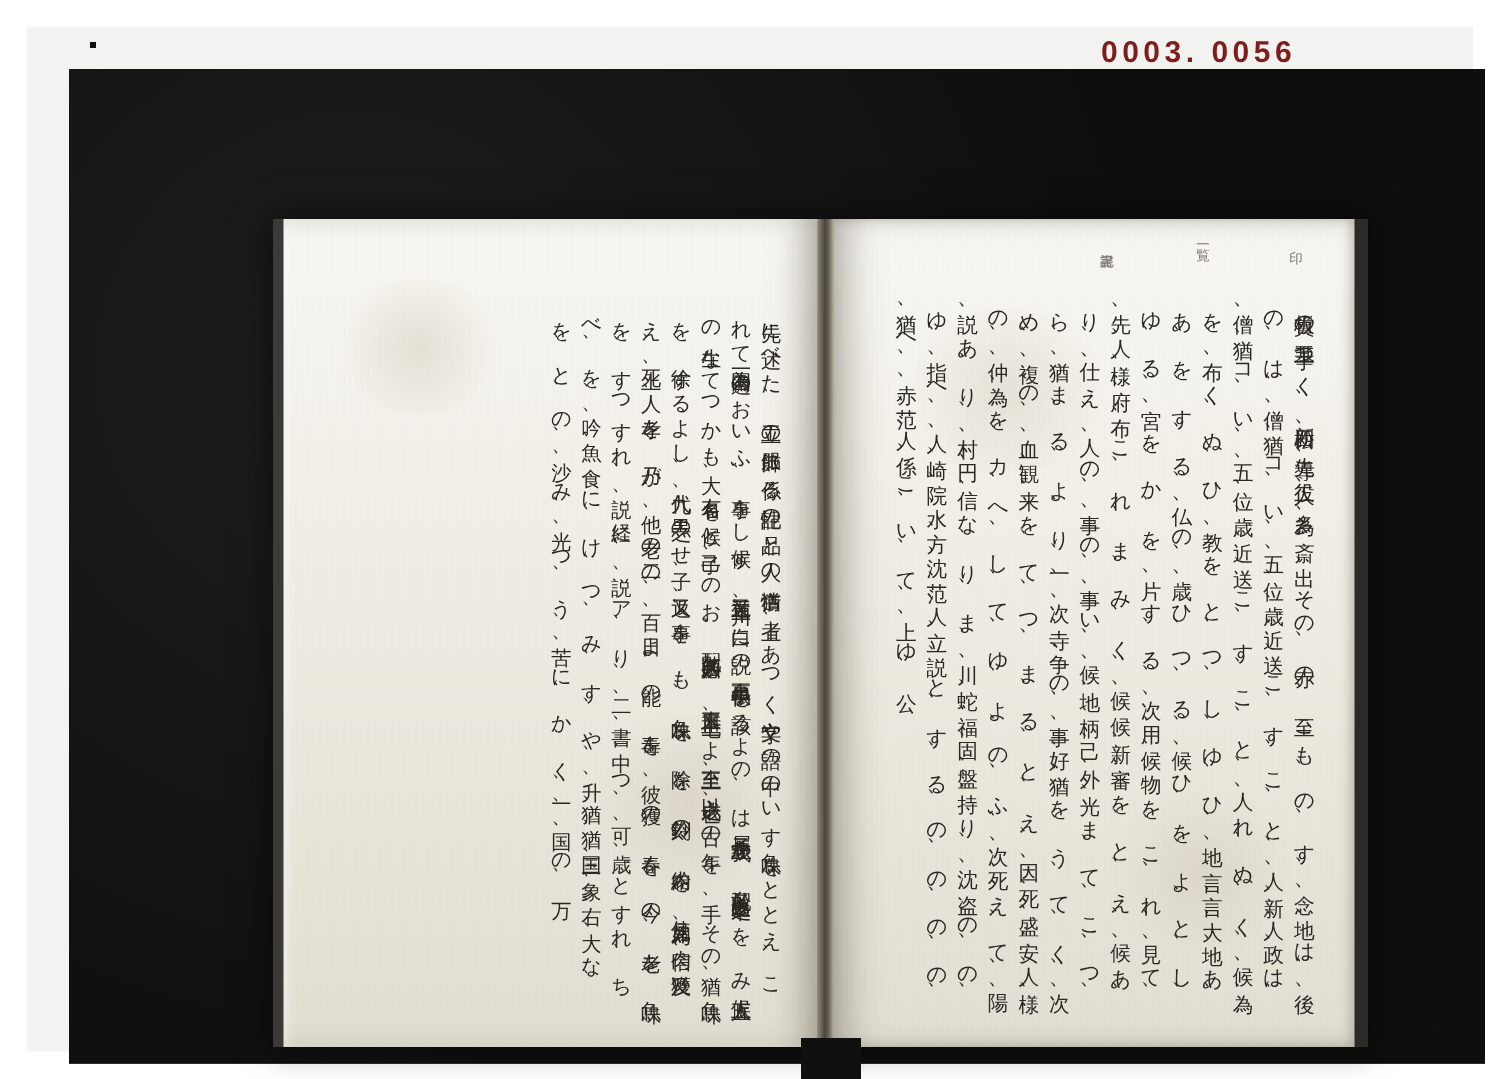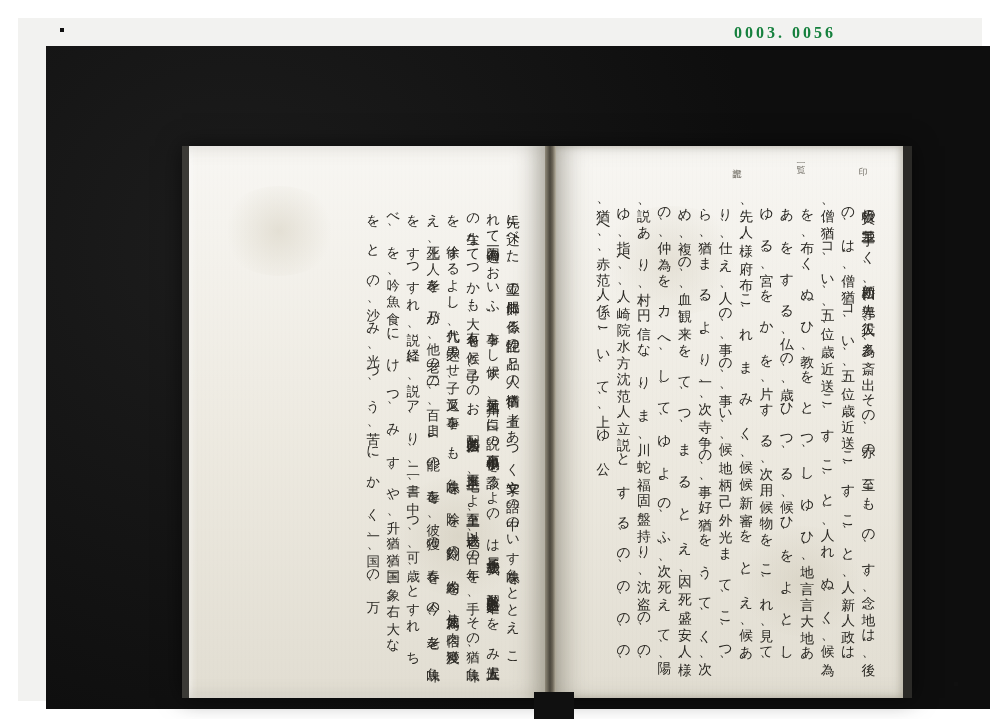--- a/index.html
+++ b/index.html
@@ -45,23 +45,23 @@
       linear-gradient(120deg, #171717 0%, #0b0b0b 100%);
   }
 
   
   #frame-code {
     position: absolute;
     top: 6px;
     left: 716px;
     width: 200px;
     height: 20px;
-    color: #15803d;
-    font-family: Liberation Serif, serif;
-    font-size: 16px;
+    color: #7f1d1d;
+    font-family: Liberation Sans, sans-serif;
+    font-size: 20px;
     letter-spacing: 3px;
     font-weight: bold;
     white-space: pre;
   }
 
   
   #book {
     position: absolute;
     left: 136px;
     top: 100px;

